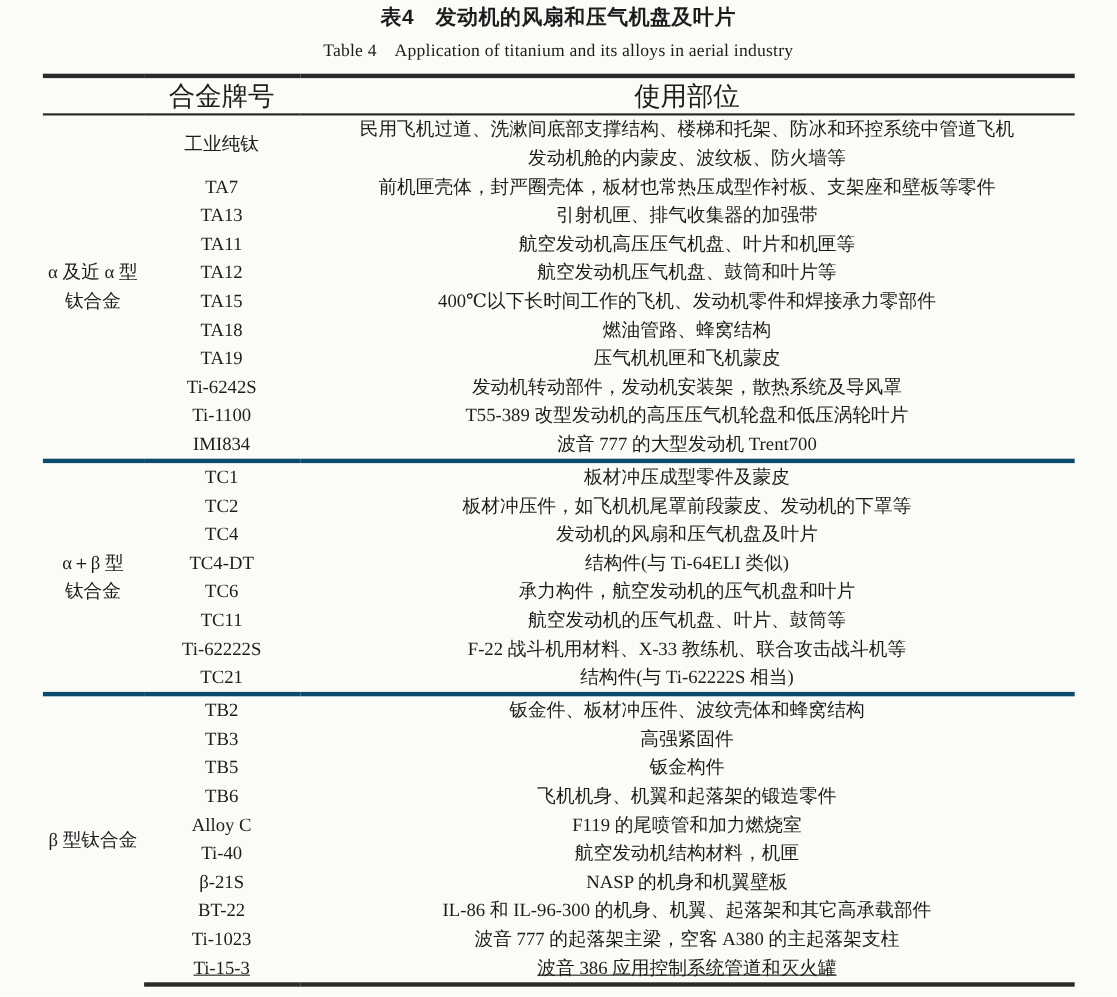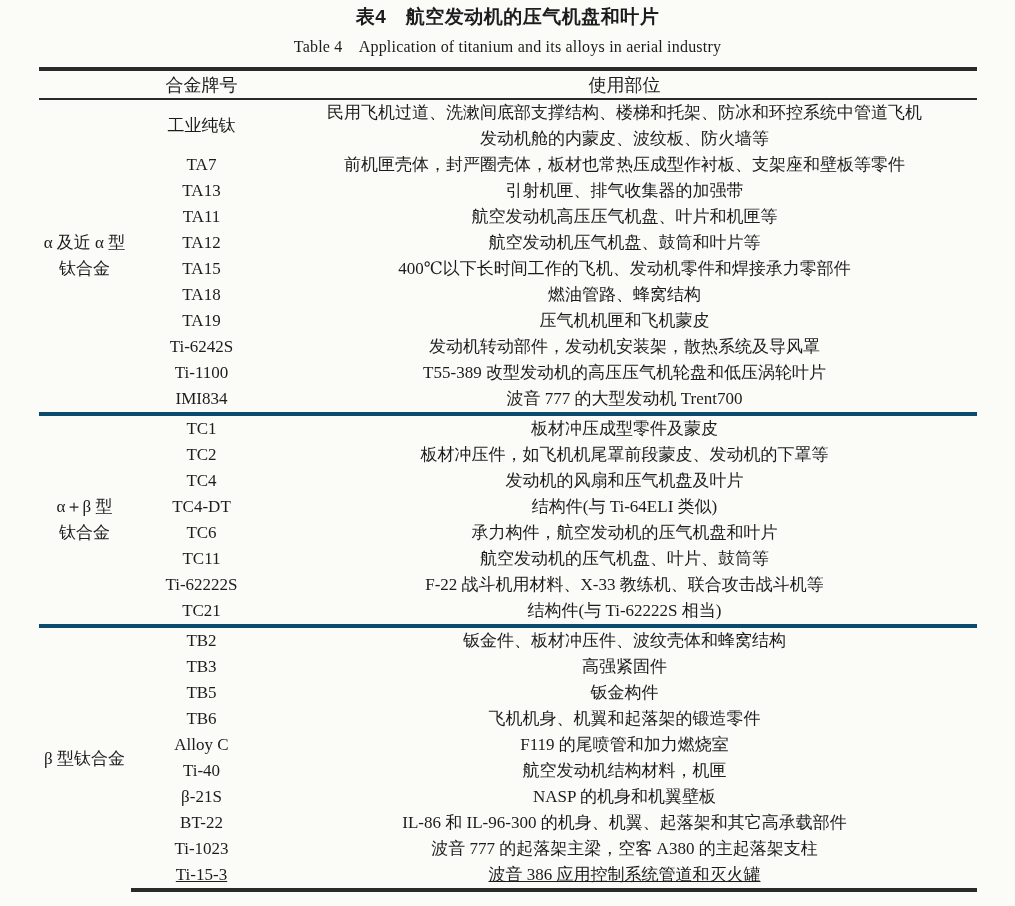--- a/index.html
+++ b/index.html
@@ -38,41 +38,41 @@
   col.c-group { width: 92px; }
   col.c-grade { width: 142px; }
   col.c-usage { width: auto; }
 
   thead td {
     border-top: 4px solid #2a2a2a;
     border-bottom: 2px solid #2a2a2a;
     height: 27px;
     text-align: center;
     vertical-align: middle;
-    font-size: 18px;
+    font-size: 24px;
     padding: 0;
   }
   tbody td {
     text-align: center;
     vertical-align: middle;
     font-size: 17px;
     line-height: 26px;
     padding: 0;
   }
   tbody tr.group-start td { border-top: 4px solid #0c4a6e; }
   tbody tr.table-end td { border-bottom: 4px solid #2a2a2a; text-decoration: underline; }
   td.group-cell { vertical-align: middle; }
   td.group-cell .gline { line-height: 26px; }
   td.usage-cell .uline { line-height: 26px; }
 </style>
 </head>
 <body>
 
 <div class="page">
-  <div class="title-cn">表4　航空发动机的压气机盘和叶片</div>
+  <div class="title-cn">表4　发动机的风扇和压气机盘及叶片</div>
   <div class="title-en">Table 4　Application of titanium and its alloys in aerial industry</div>
 
   <table class="alloy">
     <colgroup>
       <col class="c-group">
       <col class="c-grade">
       <col class="c-usage">
     </colgroup>
     <thead>
       <tr>

